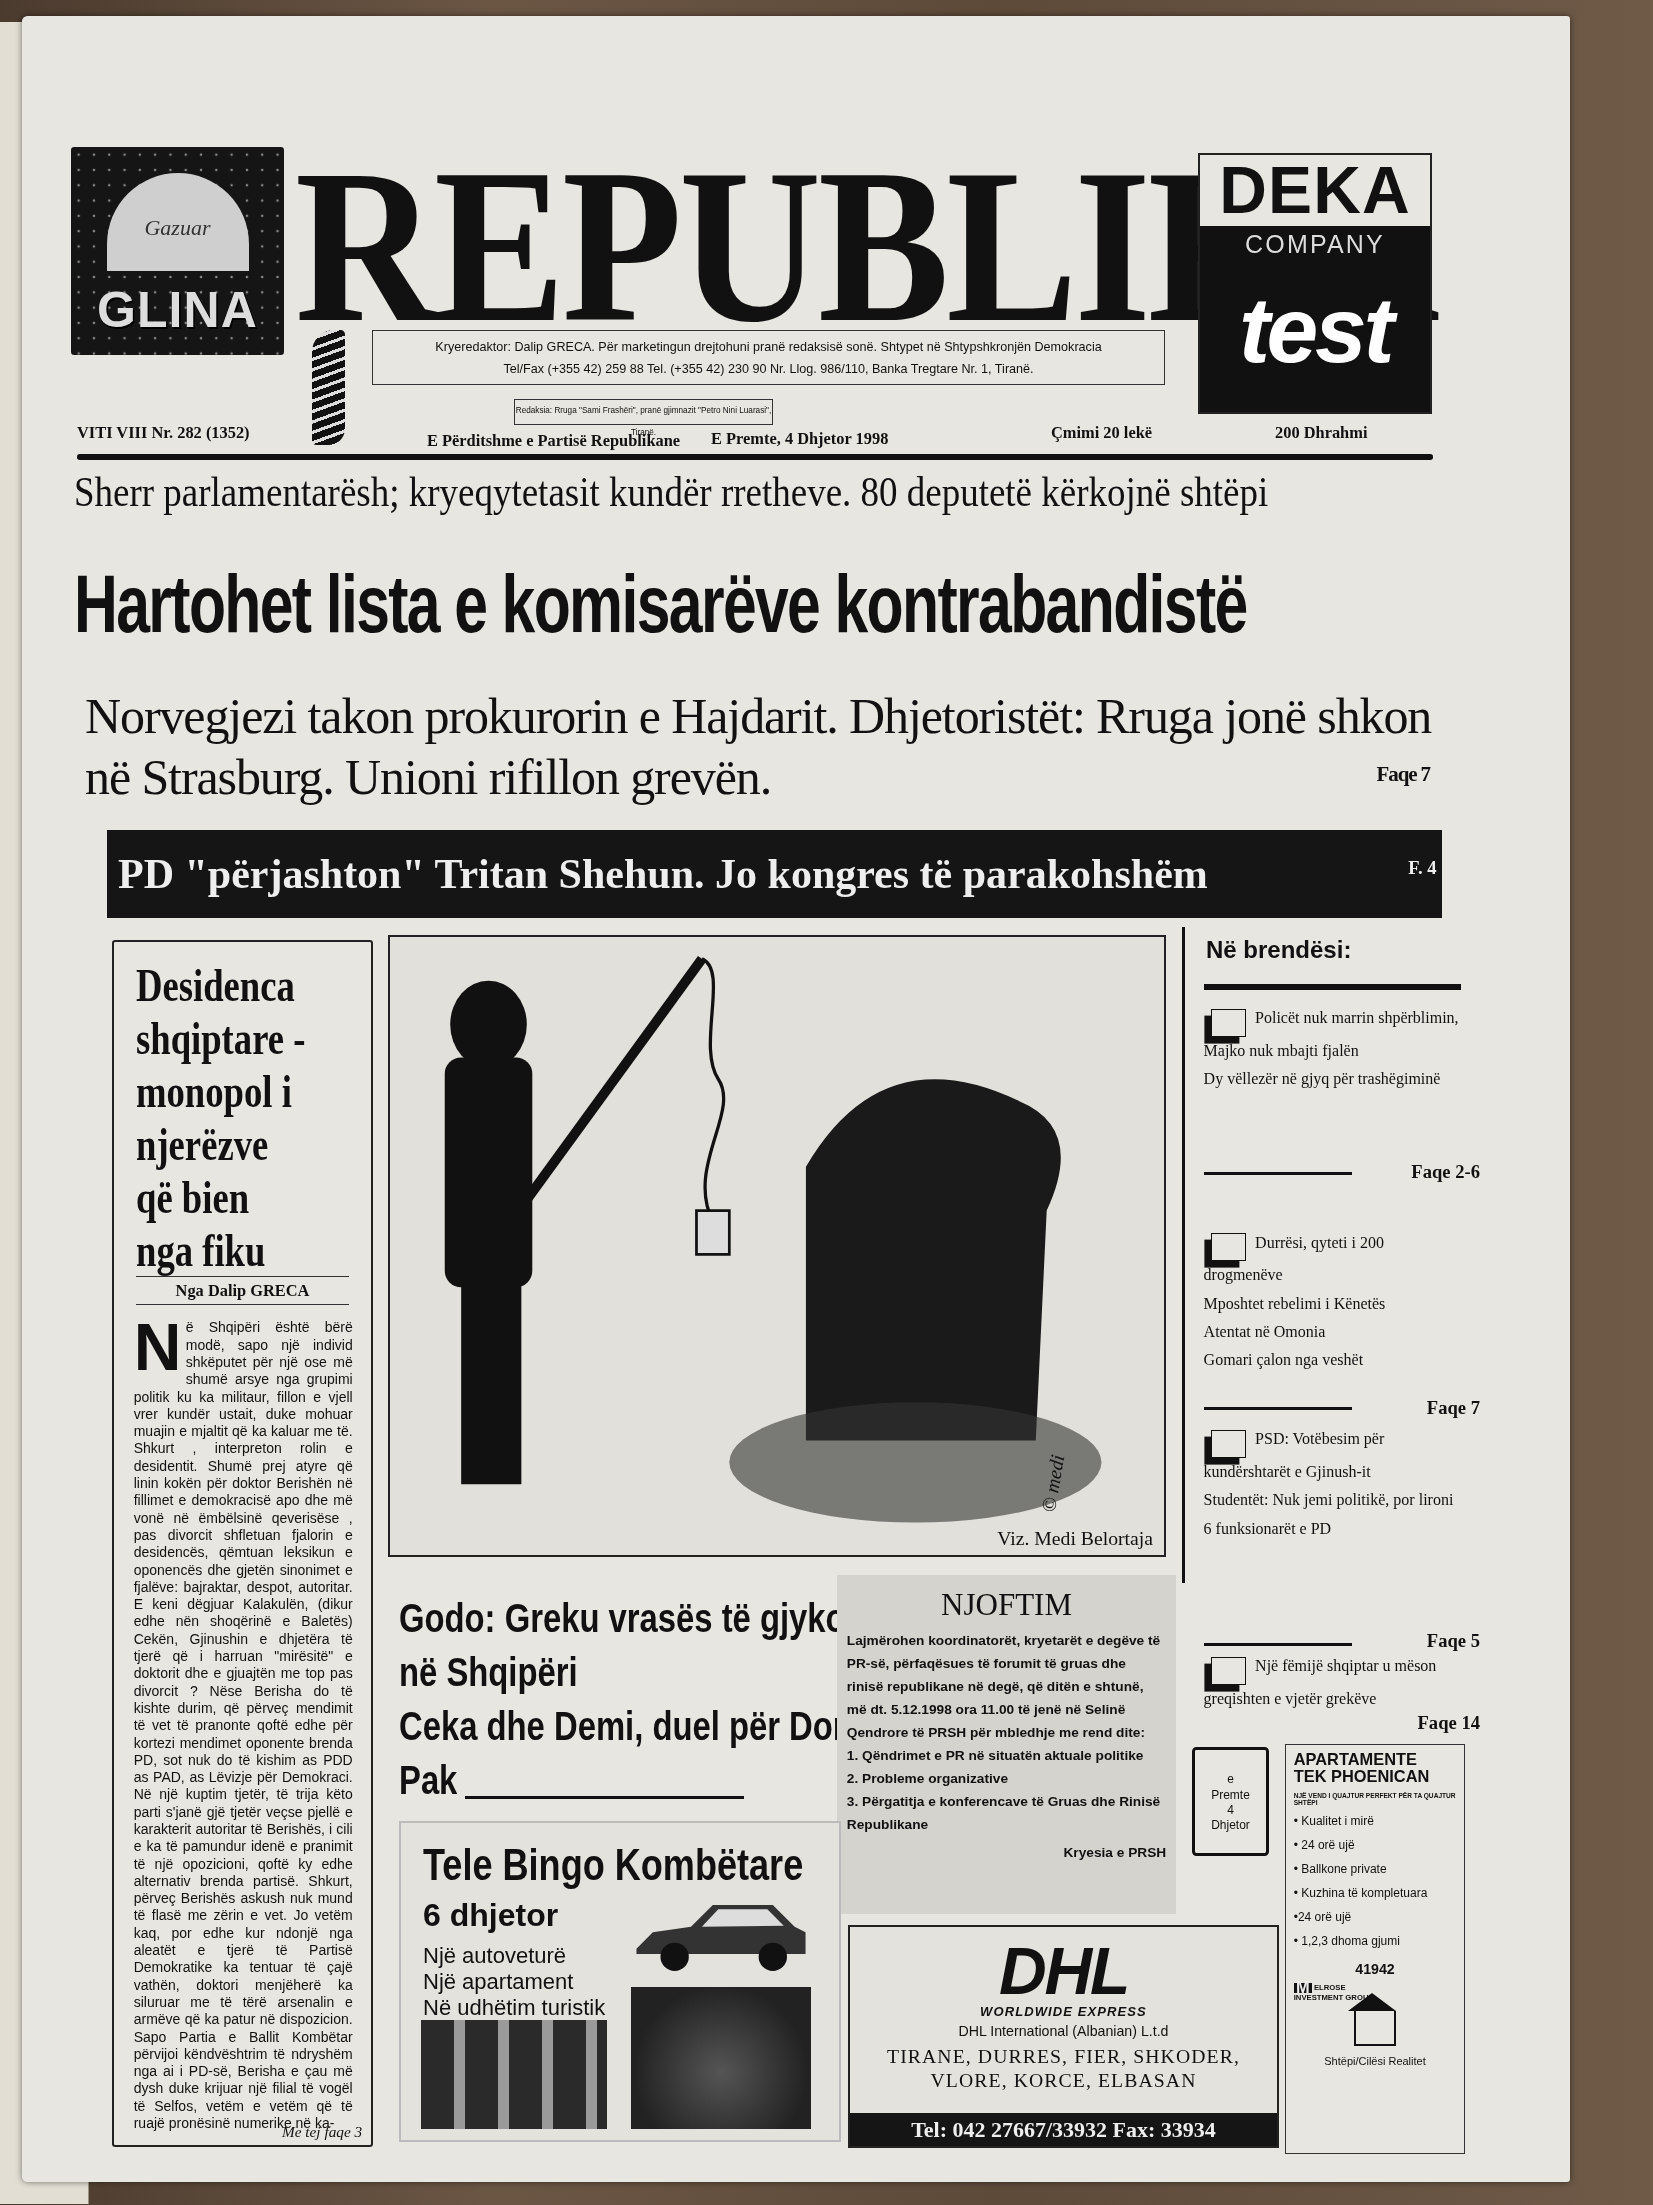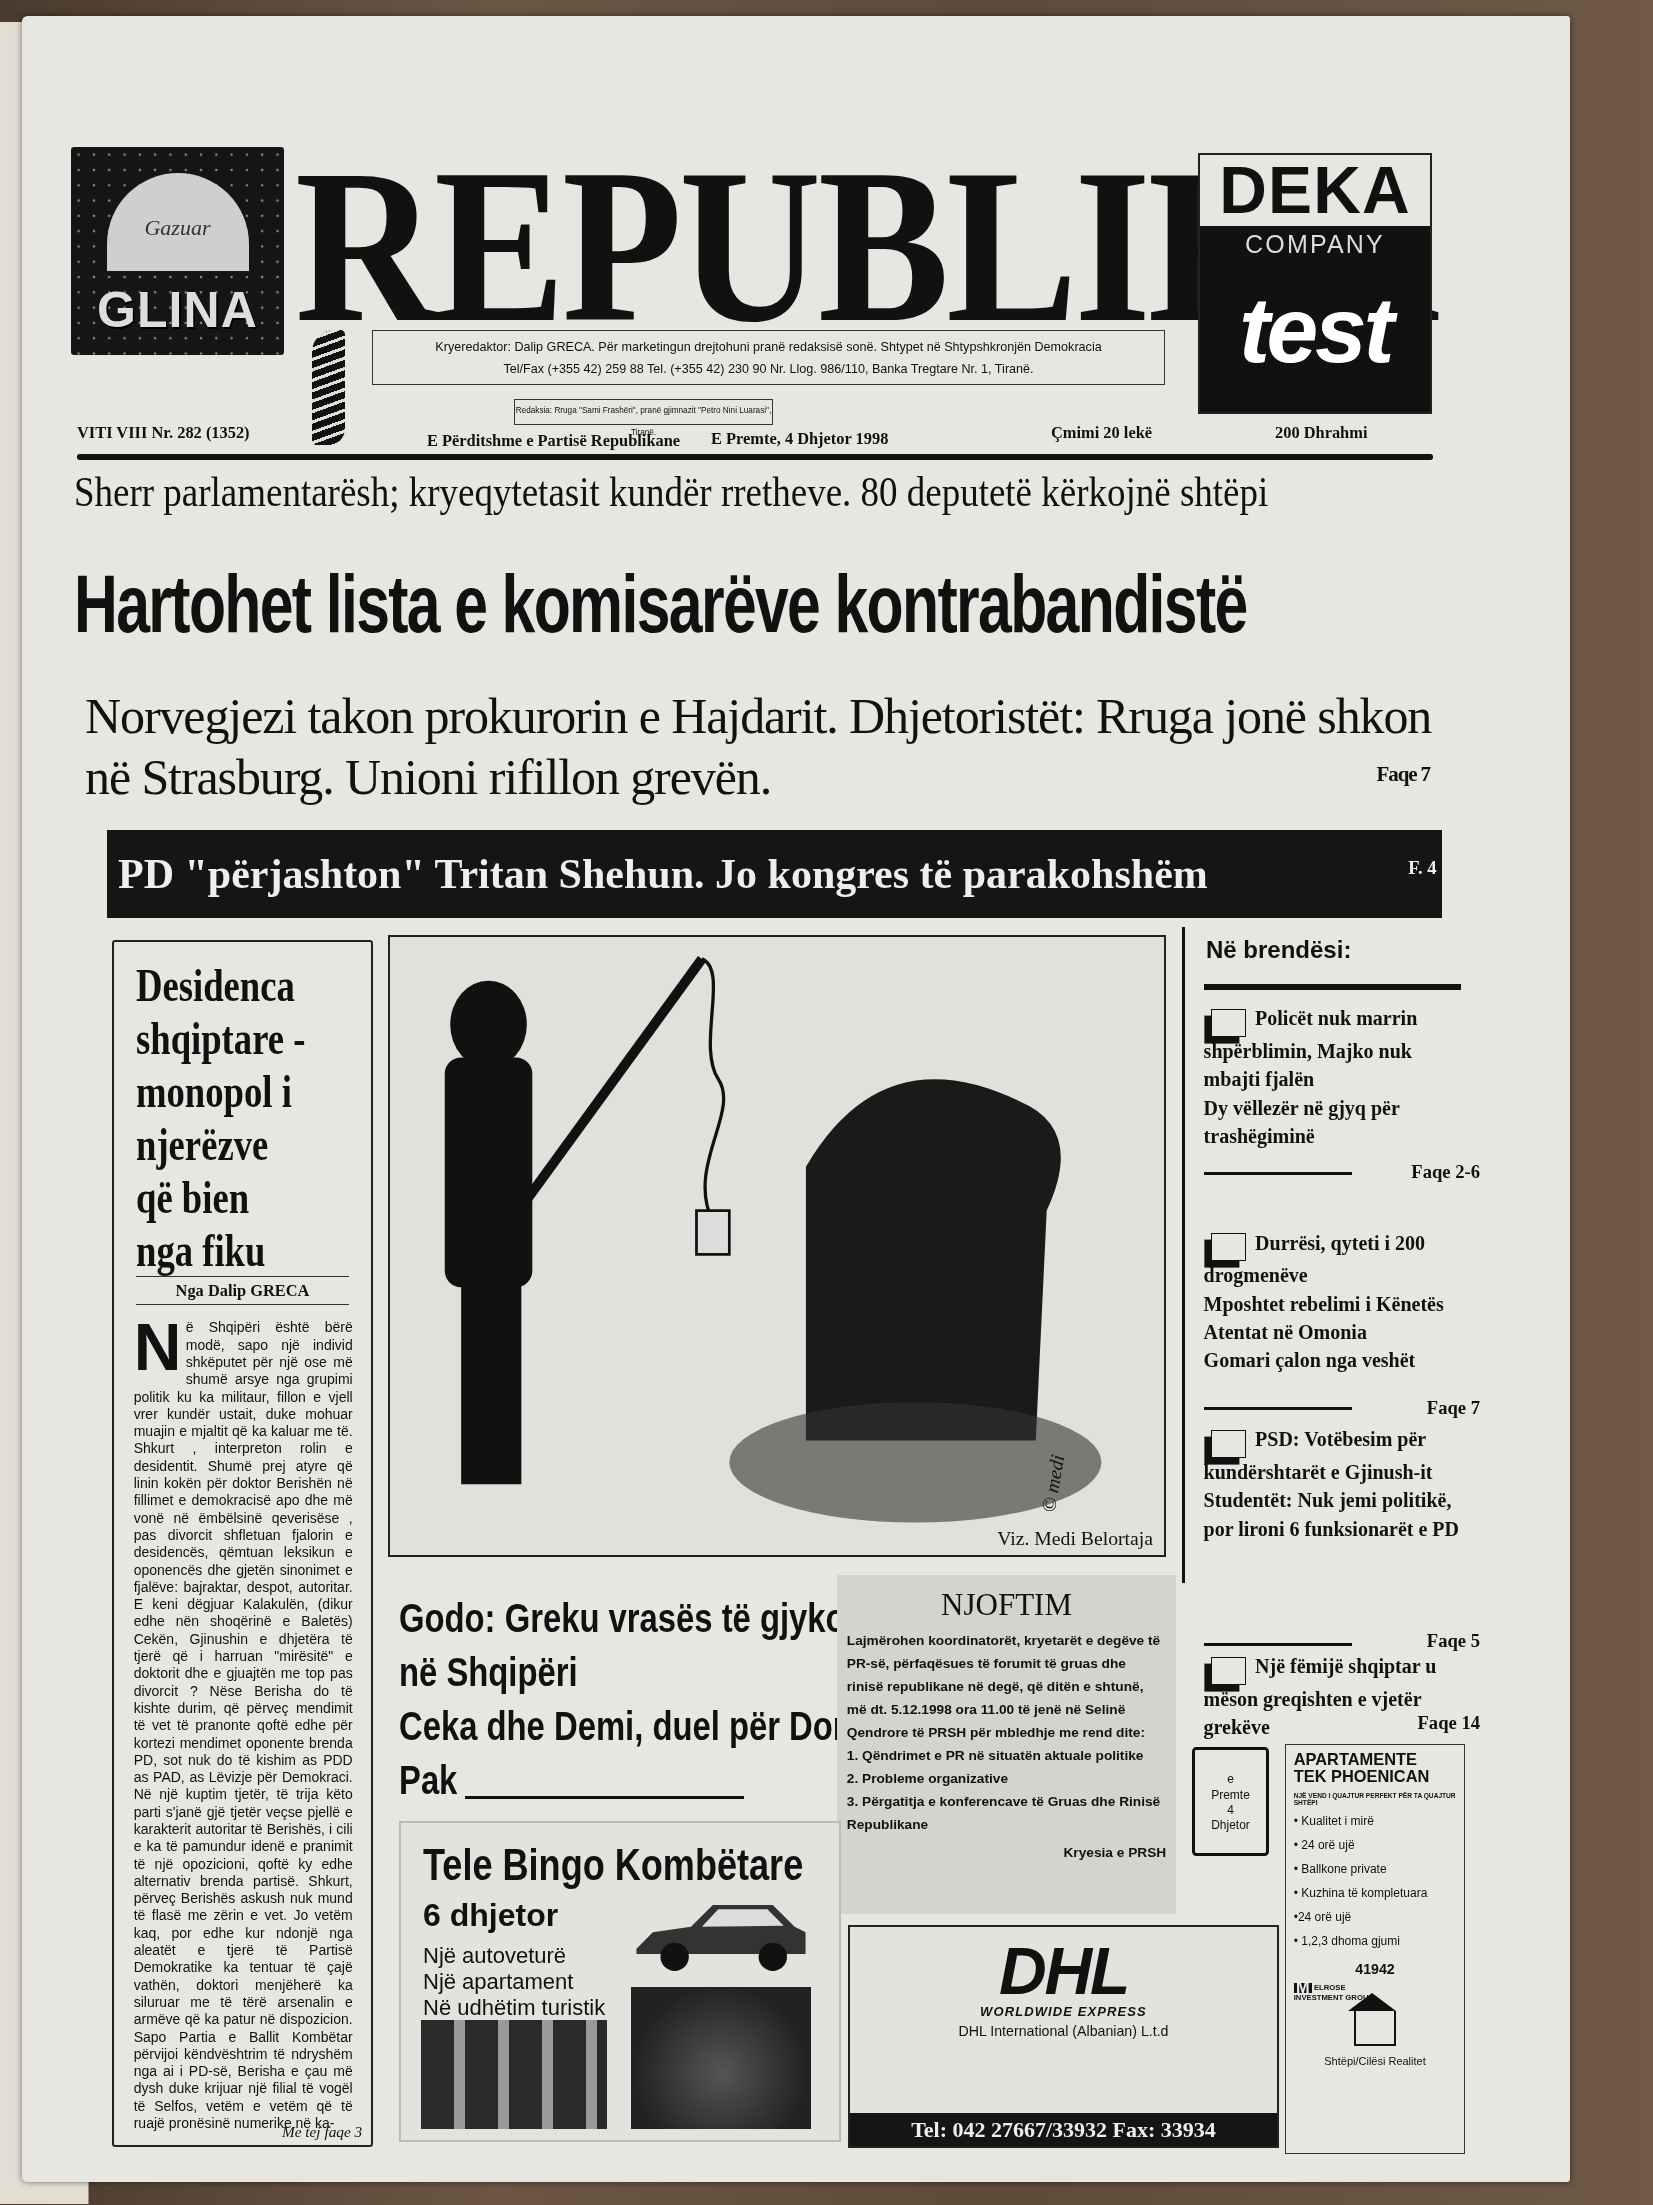--- a/index.html
+++ b/index.html
@@ -60,21 +60,21 @@
   .lc-body .drop{float:left;font-size:66px;line-height:55px;font-weight:bold;margin:1.1px 4.4px 0 0;}
   .lc-more{position:absolute;right:8.8px;bottom:4.4px;font-style:italic;font-size:15.3px;}
   
   .cartoon{left:366px;top:919px;width:774px;height:618px;border:2.2px solid #222;background:#e2e0da;}
   .cart-credit{position:absolute;right:11px;bottom:5.5px;font-size:19.7px;}
   .sig{position:absolute;right:82px;bottom:60px;font-style:italic;font-size:19.7px;transform:rotate(-80deg);}
   
   .rightcol{left:1160px;top:911px;width:295px;height:656px;border-left:3.3px solid #111;}
   .rc-title{position:absolute;left:21px;top:8.2px;font-family:"Liberation Sans",sans-serif;font-weight:bold;font-size:24px;}
   .rc-rule{position:absolute;left:18.6px;top:57px;width:257px;height:5.5px;background:#111;}
-  .rc-item{position:absolute;left:18.6px;width:257px;font-weight:bold;font-size:20px;line-height:28.4px;}
+  .rc-item{position:absolute;left:18.6px;width:257px;font-weight:normal;font-size:16px;line-height:28.4px;}
   .box-icon{display:inline-block;width:33px;height:26px;border:1.6px solid #111;background:#e8e6e0;
        box-shadow:-6.6px 6.6px 0 #111;vertical-align:top;margin:4.4px 8.8px 0 7.7px;}
   .rc-faqe{position:absolute;right:0;font-weight:bold;font-size:18.6px;}
   .rc-line{position:absolute;left:18.6px;width:148px;height:2.7px;background:#111;}
   
   .godo{left:377px;top:1575px;width:432px;font-family:"Liberation Sans",sans-serif;font-weight:bold;
        font-size:40px;line-height:54px;transform:scaleX(.82);transform-origin:left;white-space:nowrap;}
   .godo-faqe{left:738px;top:1848px;font-weight:bold;font-size:15px;}
   .godo-line{left:443px;top:1780px;width:279px;height:2.7px;background:#111;}
   .njoftim{left:815px;top:1559px;width:339px;height:339px;background:#d5d3cd;
@@ -250,20 +250,24 @@
         <circle cx="260" cy="115" r="26" fill="#111"></circle>
     </svg>
     <div class="photo1"></div>
     <div class="photo2"></div>
   </div>
 
   <div class="abs dhl">
     <div class="logo">DHL</div>
     <div class="ww">WORLDWIDE EXPRESS</div>
     <div class="co">DHL International (Albanian) L.t.d</div>
+    <div class="cities">
+      <div>TIRANE, DURRES, FIER, SHKODER,</div>
+      <div>VLORE, KORCE, ELBASAN</div>
+    </div>
     <div class="tel">Tel: 042 27667/33932 Fax: 33934</div>
   </div>
 
   <div class="abs cal">
     <div>e</div>
     <div>Premte</div>
     <div>4</div>
     <div>Dhjetor</div>
   </div>
 

